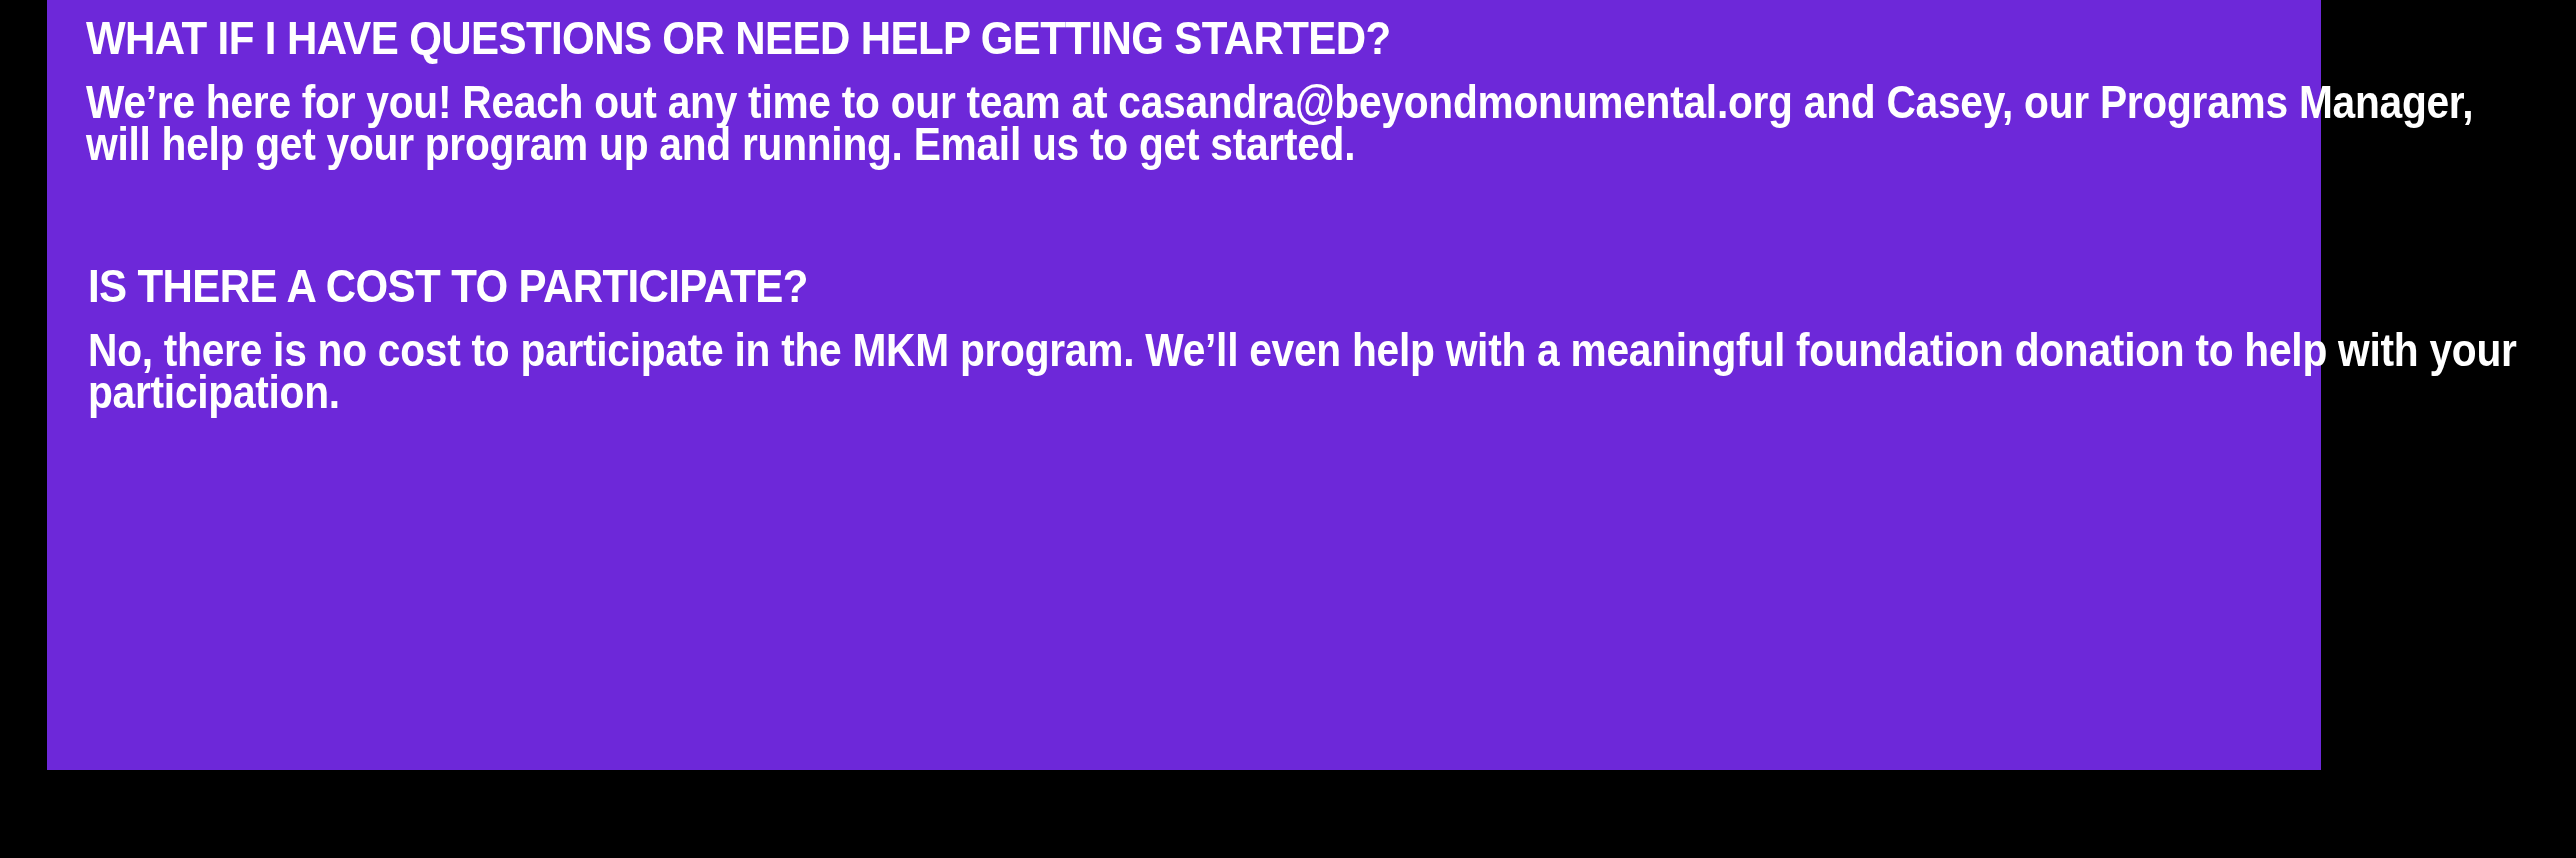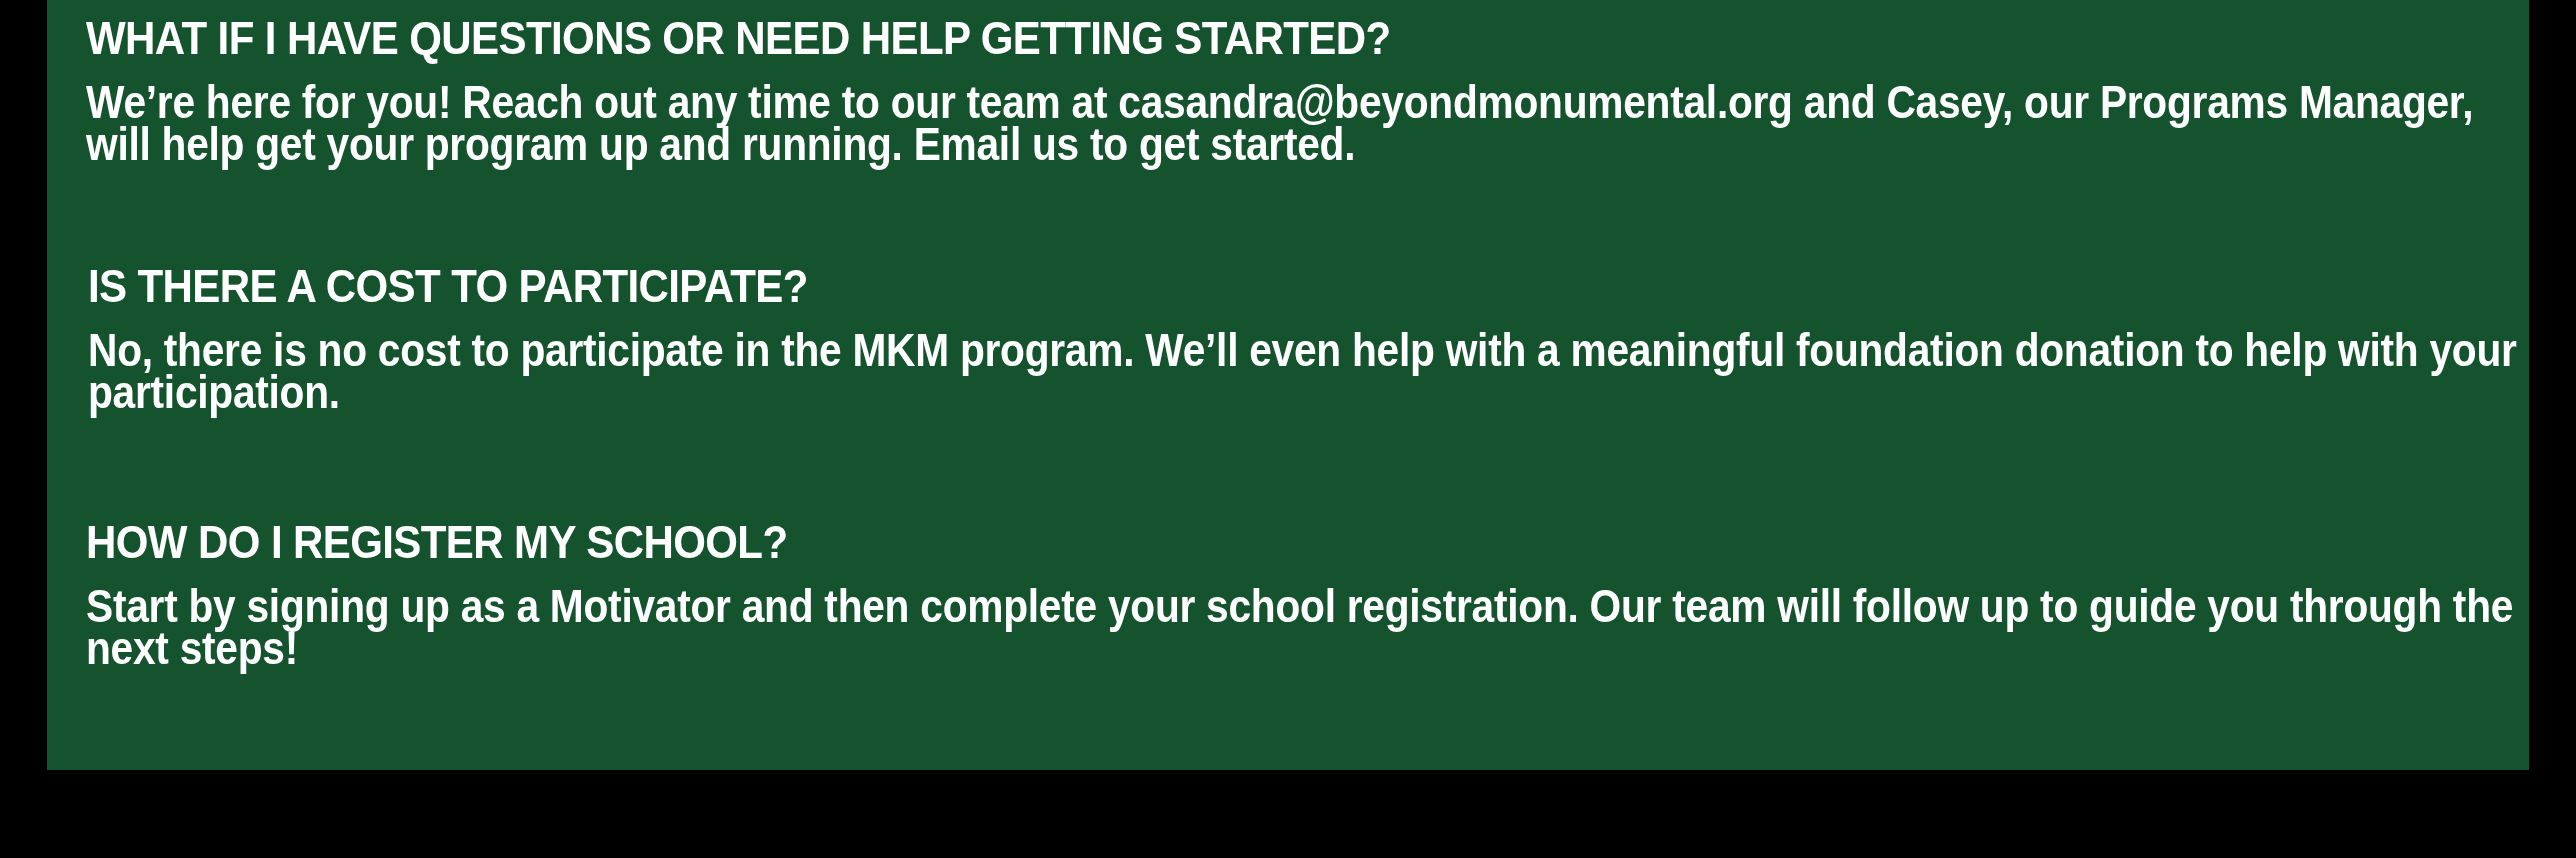--- a/index.html
+++ b/index.html
@@ -13,23 +13,23 @@
 
   body {
     font-family:"Liberation Sans", sans-serif;
   }
 
   
   #faq-panel {
     position:absolute;
     left:47px;
     top:0;
-    width:2482px;
+    width:2274px;
     height:770px;
-    background:#14532d;
+    background:#6d28d9;
     padding:0 16px 0 39px;
   }
 
   
   .faq-item {
     width:2387px;
   }
 
   .faq-question {
     color:#FFFFFF;
@@ -73,20 +73,15 @@
     <div class="gap-q-a"></div>
     <div class="faq-answer">We’re here for you! Reach out any time to our team at casandra@beyondmonumental.org and Casey, our Programs Manager, will help get your program up and running. Email us to get started.</div>
   </div>
 
   <div class="faq-item" id="faq-item-2">
     <div class="faq-question">IS THERE A COST TO PARTICIPATE?</div>
     <div class="gap-q-a"></div>
     <div class="faq-answer">No, there is no cost to participate in the MKM program. We’ll even help with a meaningful foundation donation to help with your participation.</div>
   </div>
 
-  <div class="faq-item" id="faq-item-3">
-    <div class="faq-question">HOW DO I REGISTER MY SCHOOL?</div>
-    <div class="gap-q-a"></div>
-    <div class="faq-answer">Start by signing up as a Motivator and then complete your school registration. Our team will follow up to guide you through the next steps!</div>
-  </div>
 
 </div>
 
 
 </body></html>

